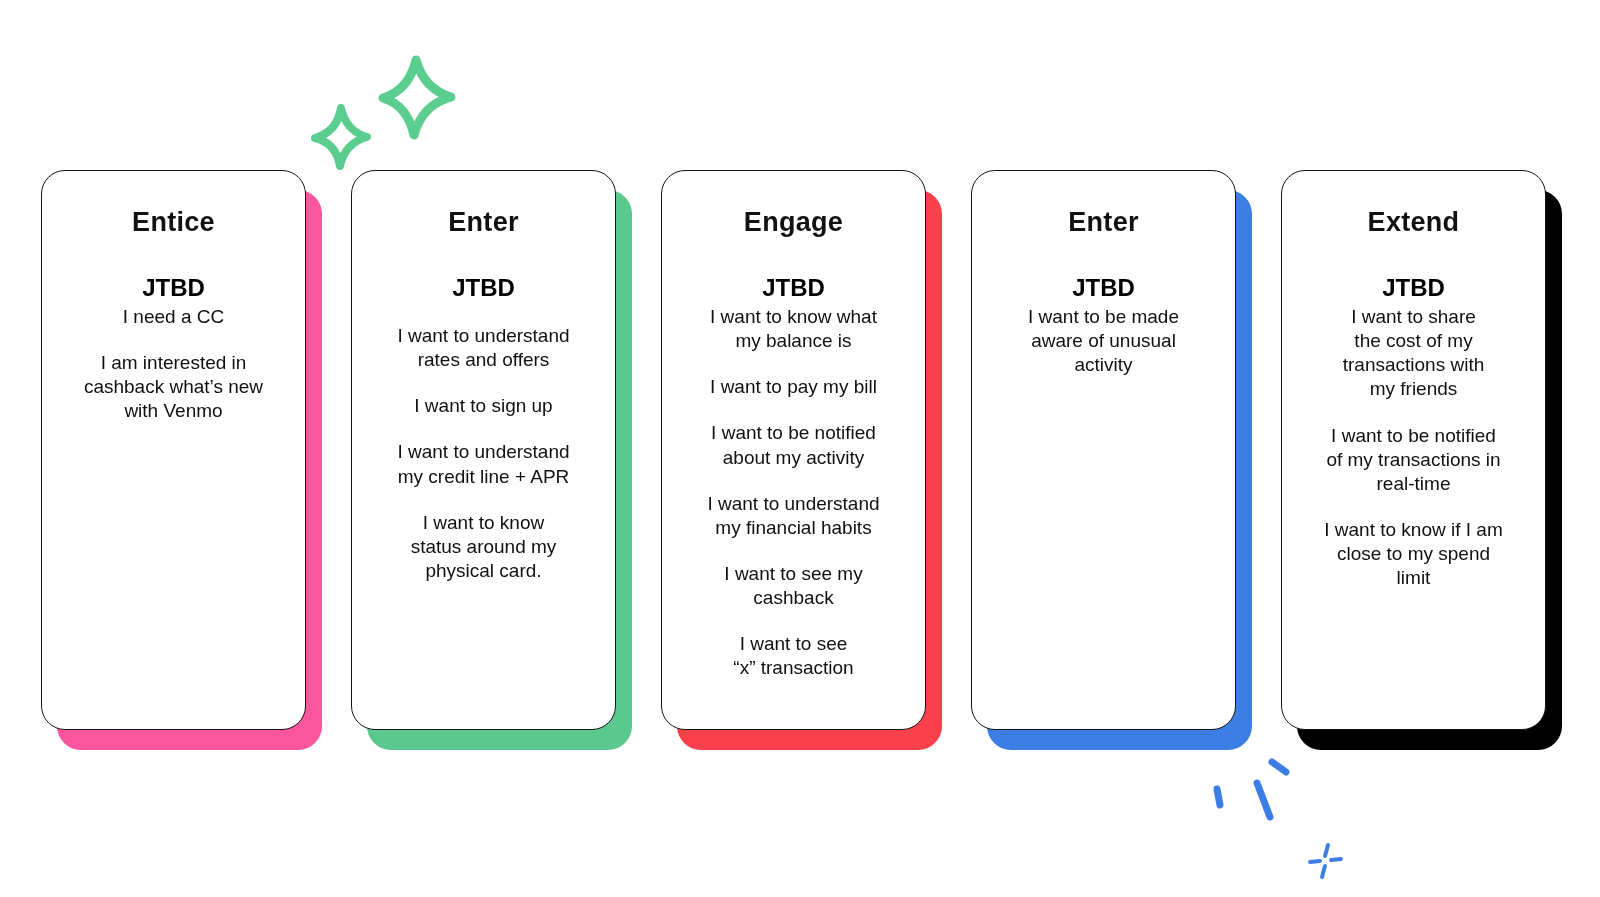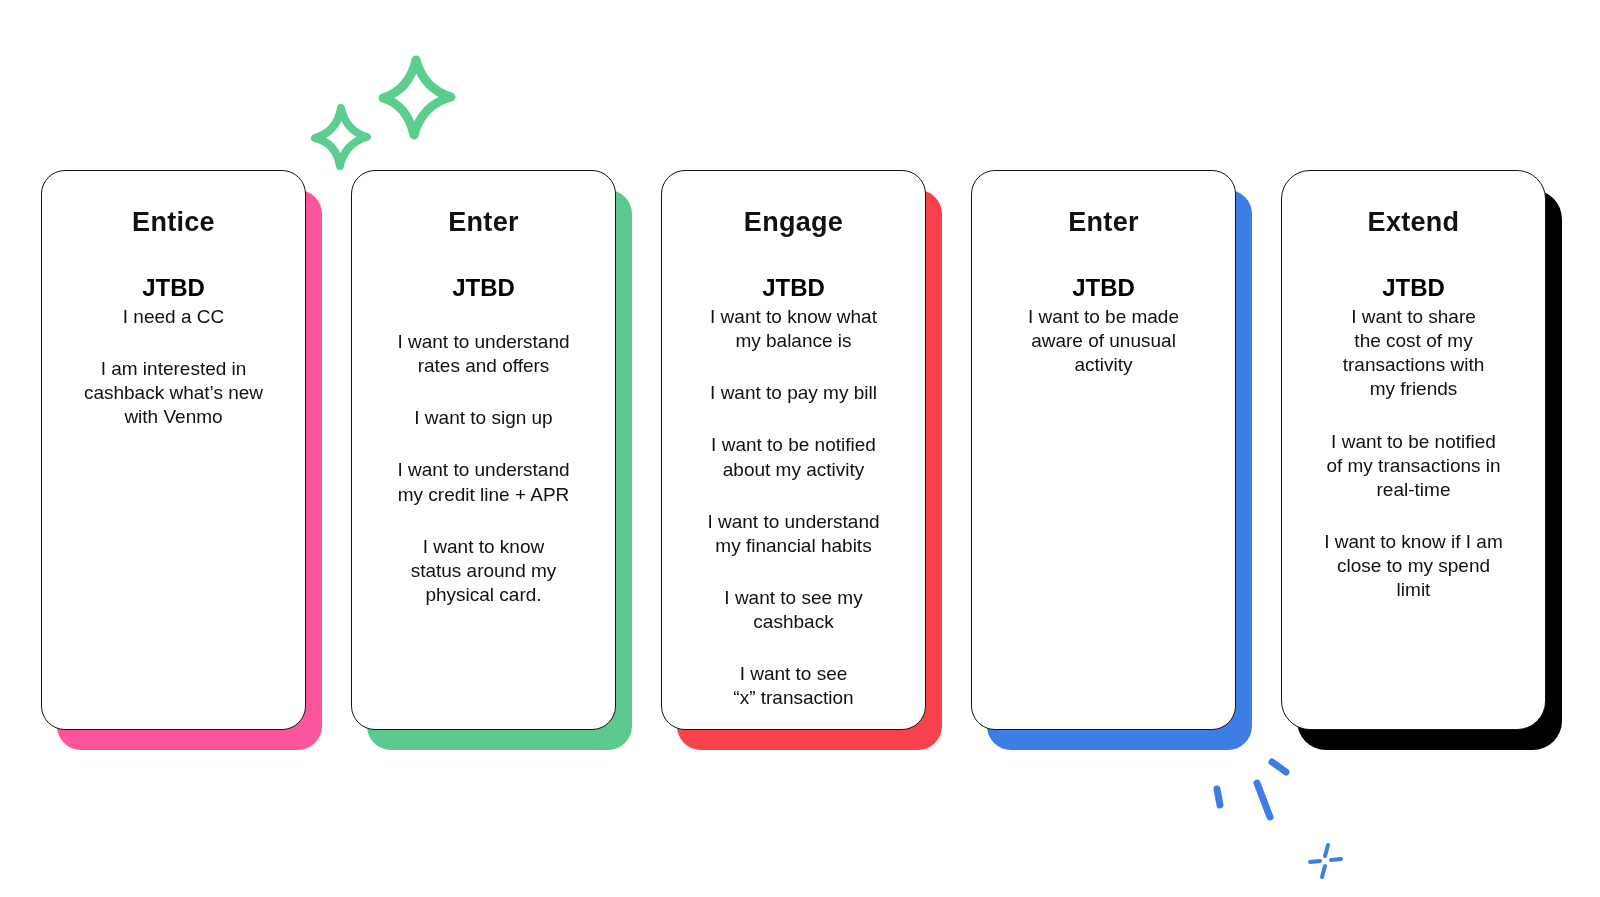--- a/index.html
+++ b/index.html
@@ -46,21 +46,21 @@
     margin-bottom: 36px;
   }
   .jtbd {
     font-size: 24px;
     font-weight: 700;
     color: #000000;
   }
   .item {
     font-size: 19px;
     line-height: 1.27;
-    margin-top: 28px;
+    margin-top: 22px;
     white-space: pre-line;
     color: #111111;
   }
   .item.attached { margin-top: 3px; }
 </style>
 </head>
 <body style="background: rgb(255, 255, 255);">
 
 <div class="page">
 
@@ -129,21 +129,21 @@
   </section>
       <section class="card" style="box-shadow: rgb(61, 126, 228) 16px 20px 0px 0px;">
     <h2 class="card-title">Enter</h2>
     <div class="card-body">
       <p class="jtbd">JTBD</p>
     <p class="item attached">I want to be made
 aware of unusual
 activity</p>
         </div>
   </section>
-      <section class="card" style="box-shadow: rgb(0, 0, 0) 16px 20px 0px 0px; border-radius: 29px;">
+      <section class="card" style="box-shadow: rgb(0, 0, 0) 16px 20px 0px 0px;">
     <h2 class="card-title">Extend</h2>
     <div class="card-body">
       <p class="jtbd">JTBD</p>
     <p class="item attached">I want to share
 the cost of my
 transactions with
 my friends</p>
           <p class="item">I want to be notified
 of my transactions in
 real-time</p>

